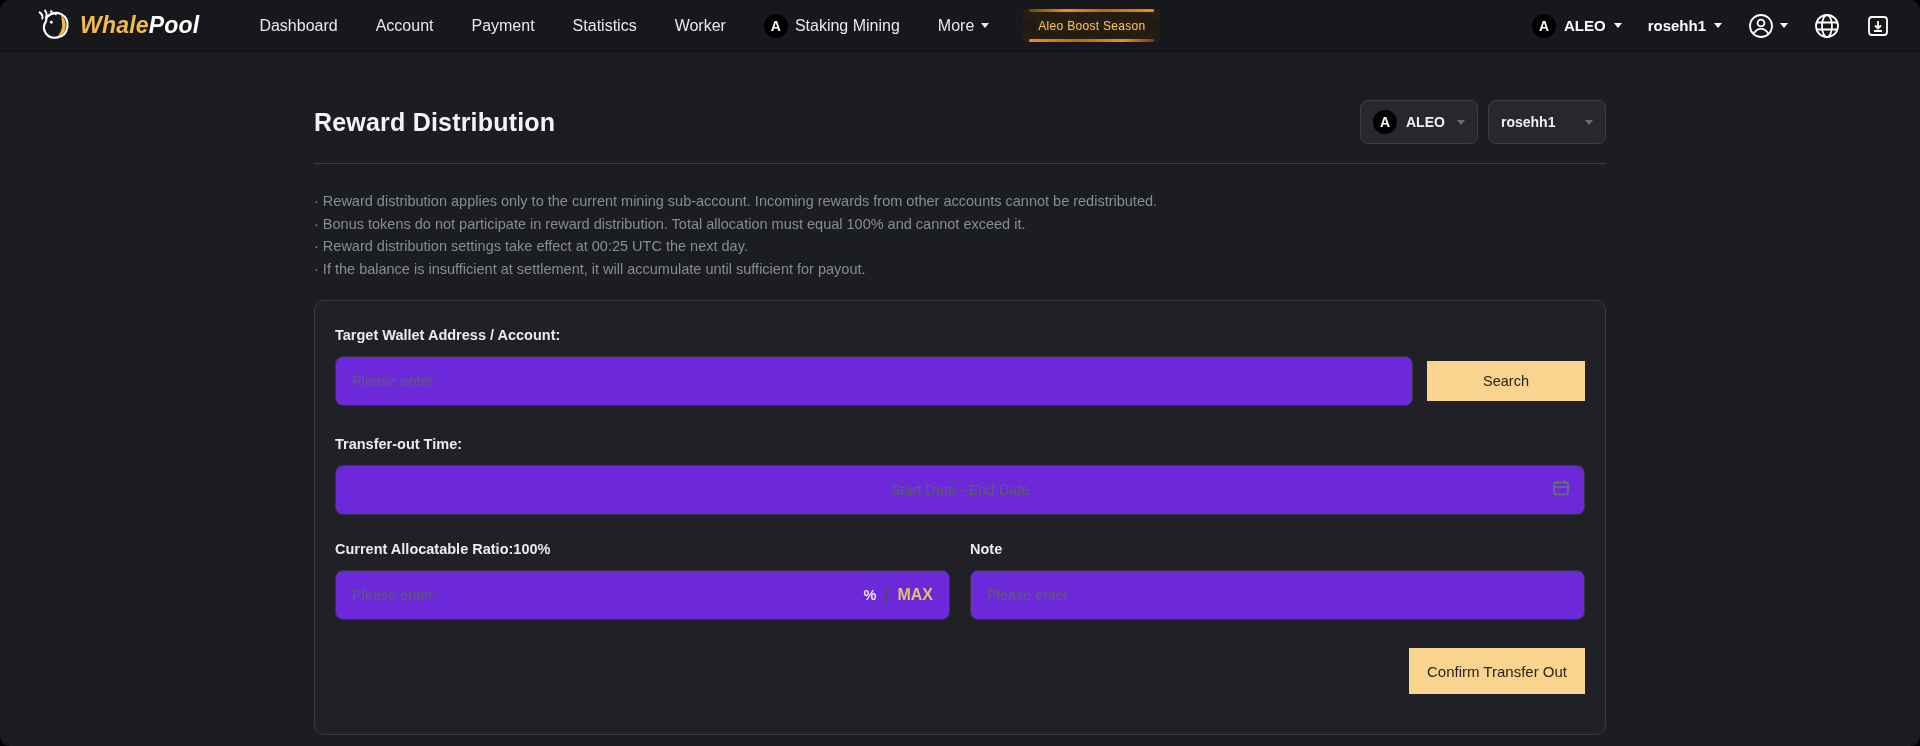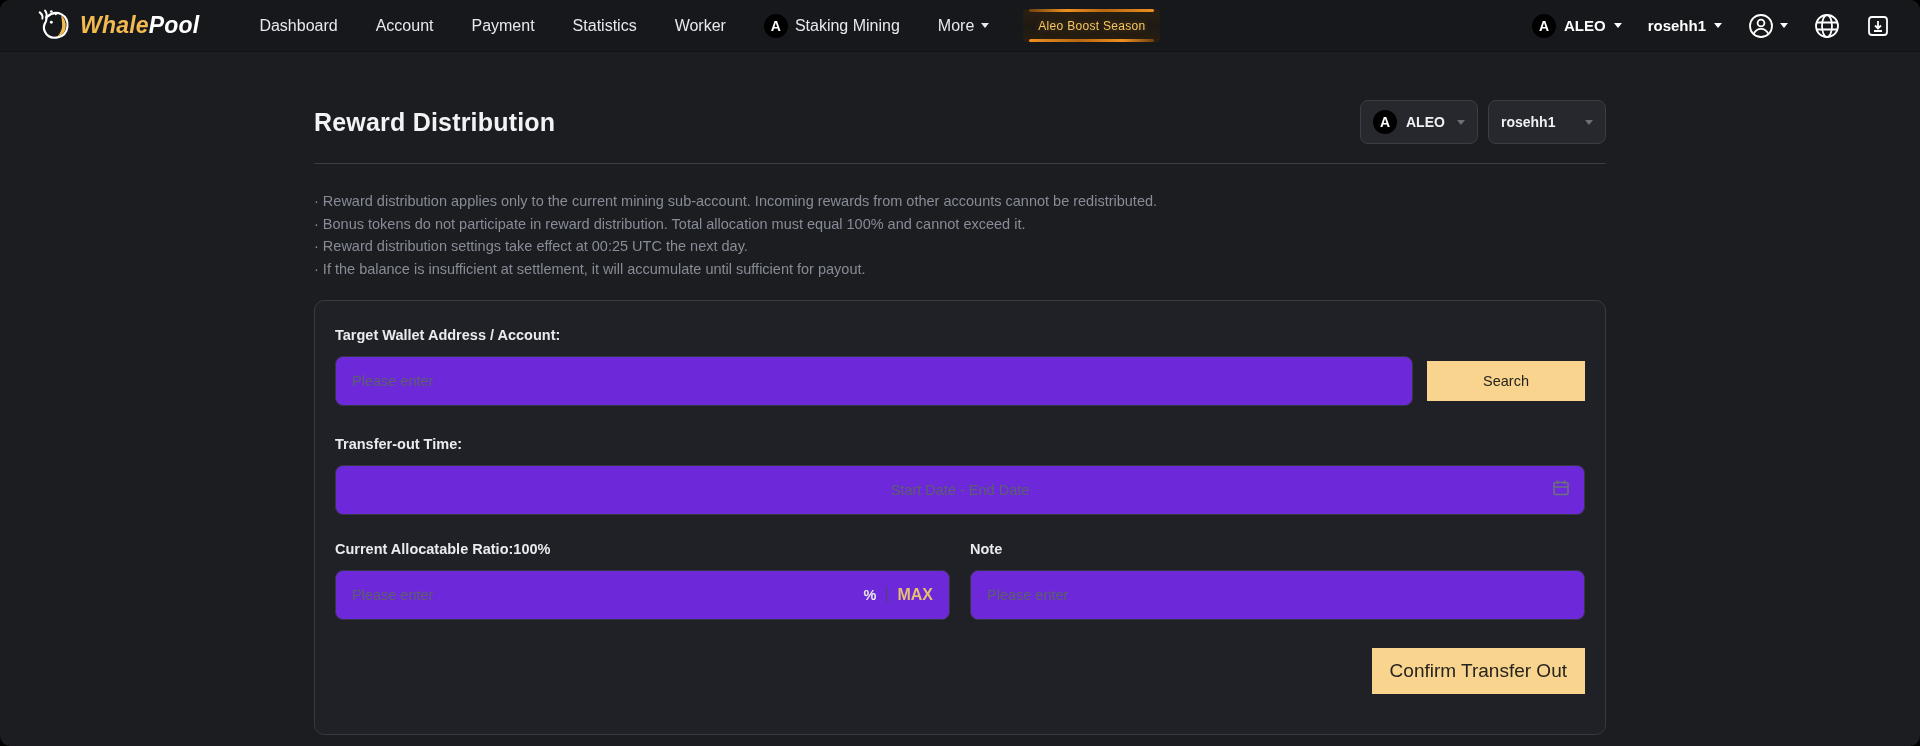--- a/index.html
+++ b/index.html
@@ -79,21 +79,21 @@
   .tbox input.centered { text-align:center; }
   .suffix { display:flex; align-items:center; gap:10px; margin-left:10px; }
   .suffix .pct { color:#e8eaed; font-size:14.5px; font-weight:700; }
   .suffix .sep { width:1px; height:16px; background:#454a54; }
   .suffix .max { color:#e5bf71; font-size:16px; font-weight:700; cursor:pointer; }
   .btn-gold {
     background:#f9d48e; color:#26241d; border:none; border-radius:0;
     font-family:inherit; font-size:14.5px; cursor:pointer;
   }
   .btn-search { width:158px; height:40px; }
-  .btn-confirm { height:46px; padding:0 18px; font-size:19px; }
+  .btn-confirm { height:46px; padding:0 18px; font-size:15px; }
   .section { margin-top:30px; }
   .two-col { display:flex; gap:20px; margin-top:26px; }
   .col { flex:1; }
   .confirm-row { display:flex; justify-content:flex-end; margin-top:28px; }
   .cal-icon { margin-left:auto; flex:0 0 auto; position:absolute; right:14px; top:50%; transform:translateY(-50%); }
 </style>
 </head>
 <body>
 
 <div class="window">

